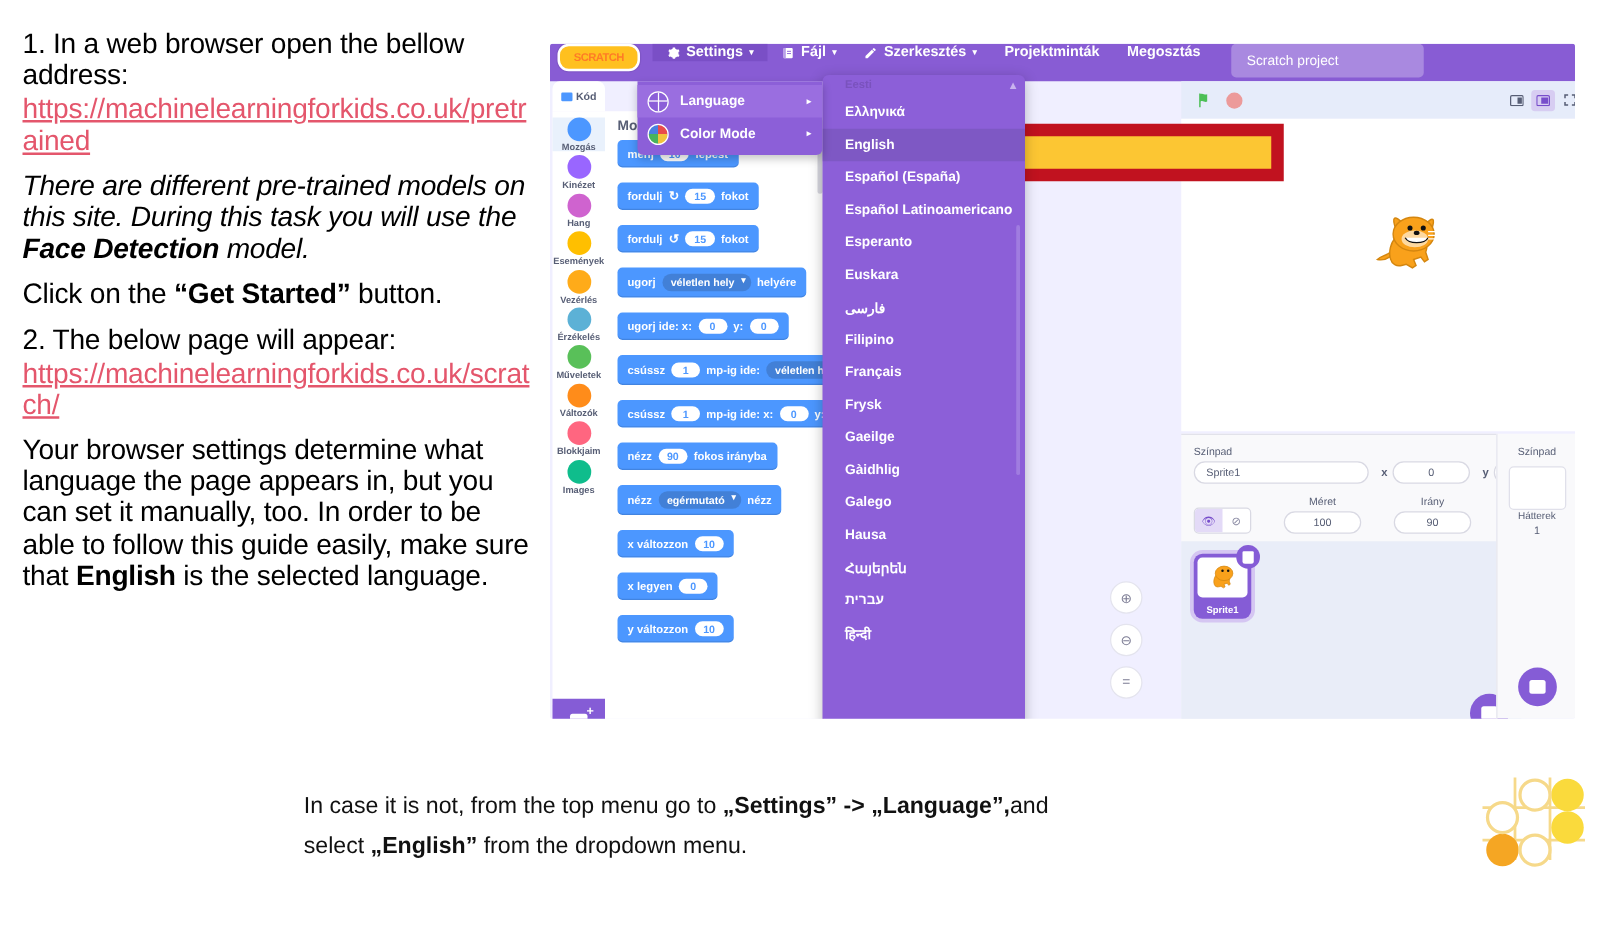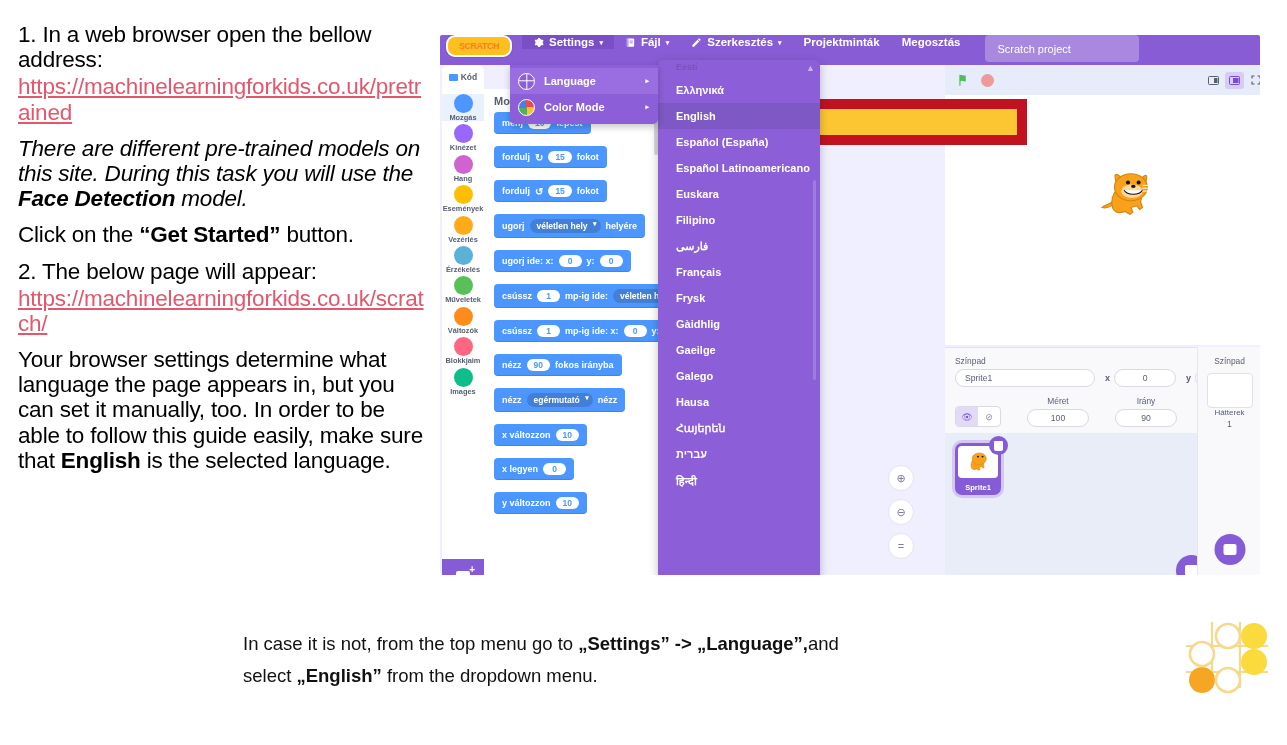--- a/index.html
+++ b/index.html
@@ -352,27 +352,28 @@
   </div>
 
   <div class="langmenu">
     <div class="lang clipped">Eesti</div>
     <div class="lang-scroll-up">▲</div>
     <div class="lang-list" id="lang-list">
         <div class="lang">Ελληνικά</div>
         <div class="lang sel">English</div>
         <div class="lang">Español (España)</div>
         <div class="lang">Español Latinoamericano</div>
+        <div class="lang">Esperanto</div>
         <div class="lang">Euskara</div>
+        <div class="lang">فارسی</div>
         <div class="lang">Filipino</div>
-        <div class="lang">فارسی</div>
         <div class="lang">Français</div>
         <div class="lang">Frysk</div>
+        <div class="lang">Gaeilge</div>
         <div class="lang">Gàidhlig</div>
-        <div class="lang">Gaeilge</div>
         <div class="lang">Galego</div>
         <div class="lang">Hausa</div>
         <div class="lang">Հայերեն</div>
         <div class="lang">עברית</div>
         <div class="lang">हिन्दी</div>
       </div>
 
     <div class="lang-track"></div>
   </div>
 

